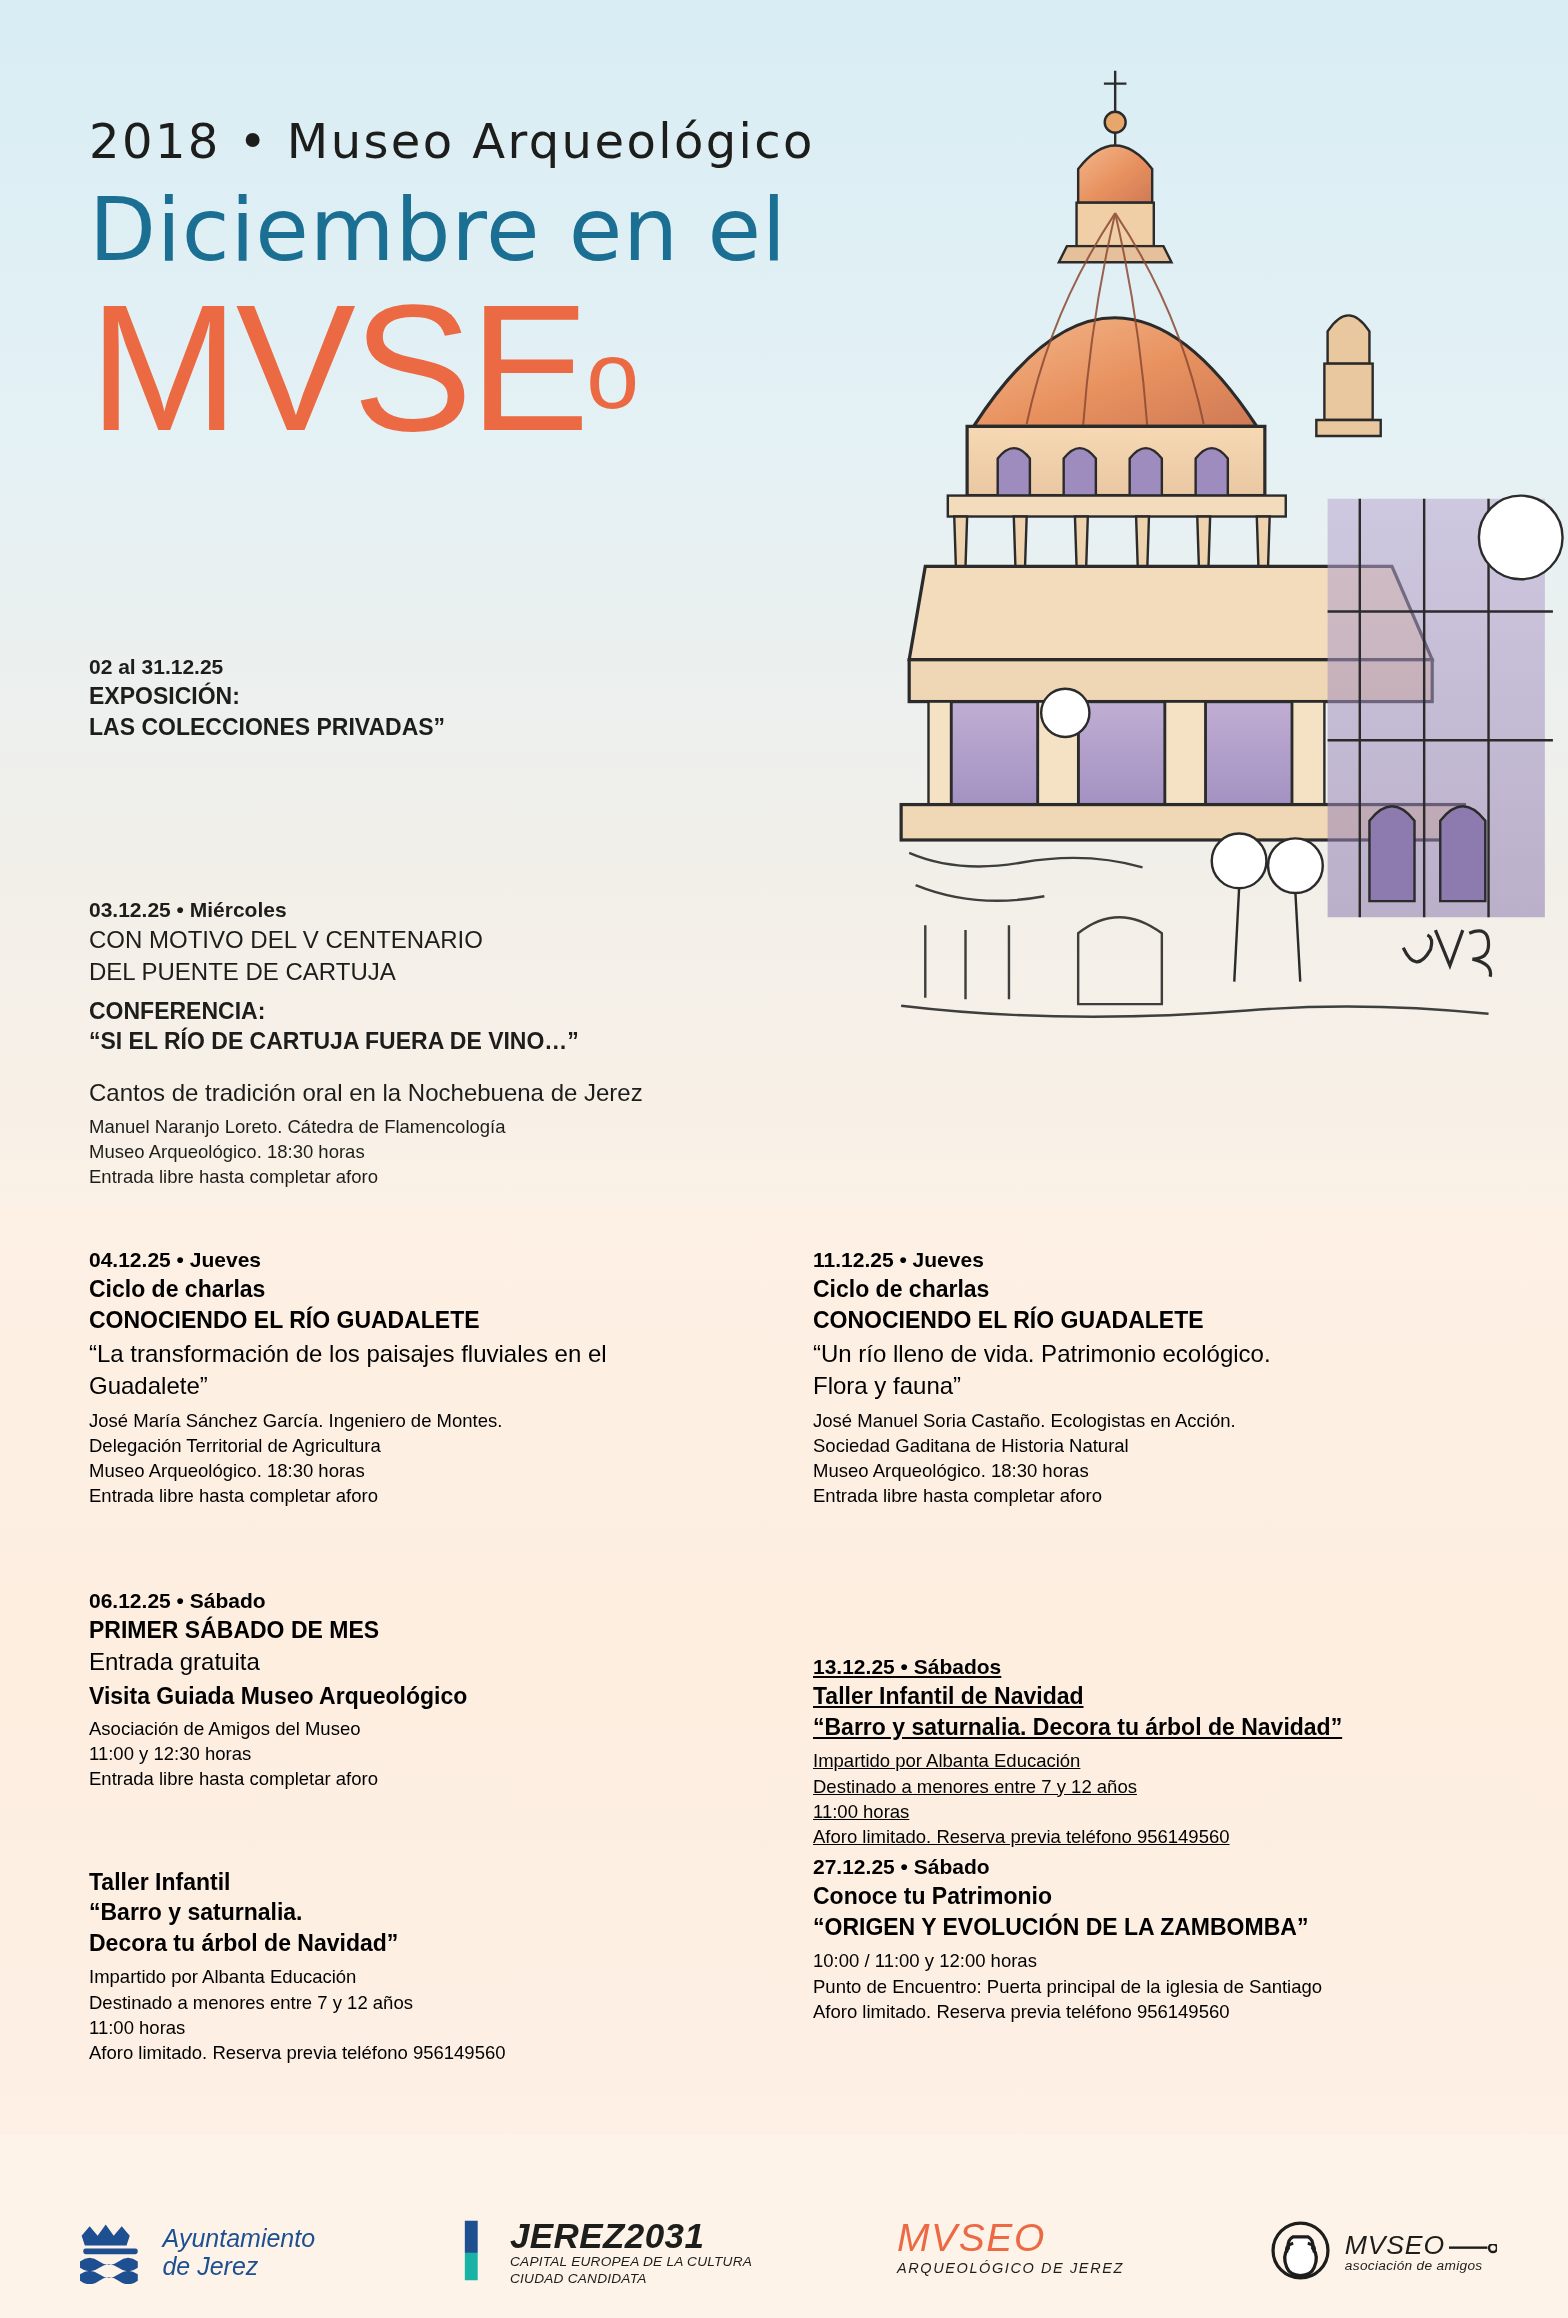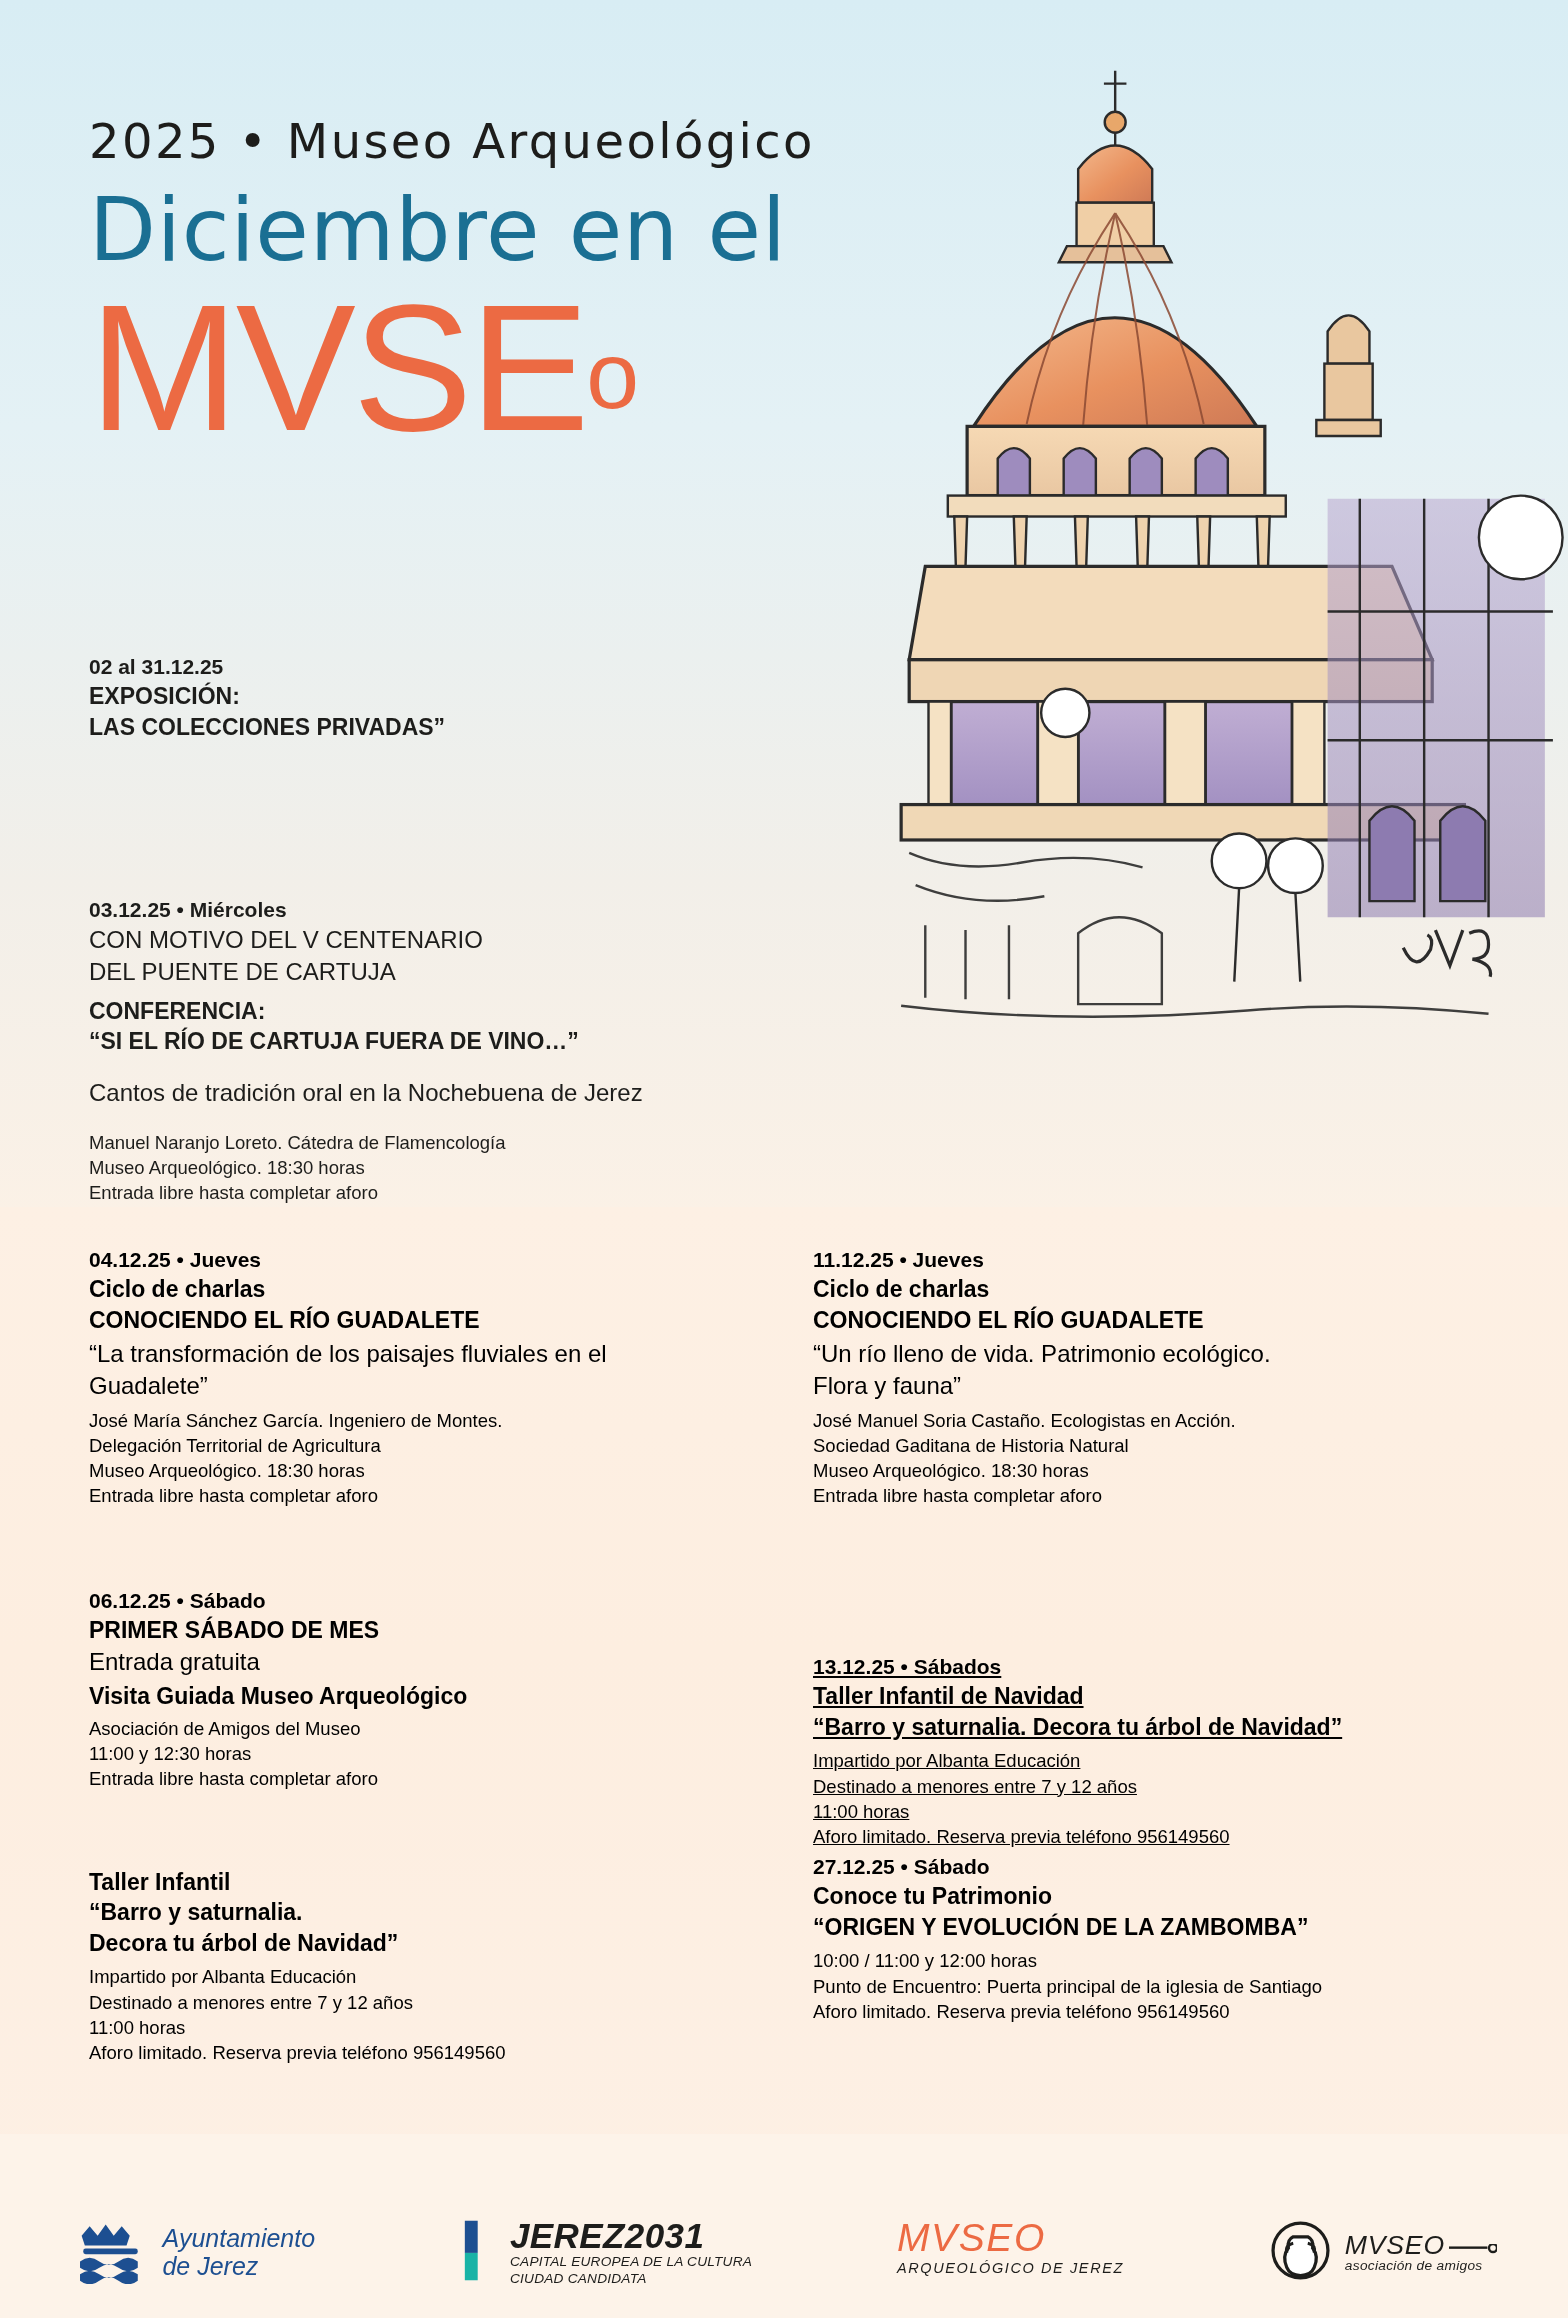--- a/index.html
+++ b/index.html
@@ -214,21 +214,21 @@
       <g stroke="#2b2b2b" stroke-width="4" fill="none">
         <path d="M654 1118 q16 34 34 2 q4 -14 -4 -18"></path>
         <path d="M694 1096 l18 44 l16 -44"></path>
         <path d="M736 1100 q24 -10 24 14 q0 18 -20 18 q26 6 22 22"></path>
       </g>
     </svg>
   </div>
 
   <div class="head">
     <div class="kicker">
-      <span>2025</span>
+      <span>2018</span>
       <span class="dot">•</span>
       <span>Museo Arqueológico</span>
     </div>
     <div class="title-blue">Diciembre en el</div>
     <div class="title-orange">
       <span>MVSE</span><span class="smallo">o</span>
     </div>
   </div>
 
   <div class="block" style="left:89px; top:653px; width:660px;">
@@ -237,21 +237,21 @@
     <div class="b-med">LAS COLECCIONES PRIVADAS”</div>
   </div>
 
   <div class="block" style="left:89px; top:896px; width:821px;">
     <div class="b-date">03.12.25 • Miércoles</div>
     <div class="b-reg">CON MOTIVO DEL V CENTENARIO</div>
     <div class="b-reg">DEL PUENTE DE CARTUJA</div>
     <div class="b-med" style="margin-top:8px;">CONFERENCIA:</div>
     <div class="b-med">“SI EL RÍO DE CARTUJA FUERA DE VINO…”</div>
     <div class="b-reg" style="margin-top:21px;">Cantos de tradición oral en la Nochebuena de Jerez</div>
-    <div class="b-small" style="margin-top:21px;">Manuel Naranjo Loreto. Cátedra de Flamencología</div>
+    <div class="b-small" style="margin-top:5px;">Manuel Naranjo Loreto. Cátedra de Flamencología</div>
     <div class="b-small">Museo Arqueológico. 18:30 horas</div>
     <div class="b-small">Entrada libre hasta completar aforo</div>
   </div>
 
   <div class="col-left" style="top:1246px;">
     <div class="b-date">04.12.25 • Jueves</div>
     <div class="b-med">Ciclo de charlas</div>
     <div class="b-med">CONOCIENDO EL RÍO GUADALETE</div>
     <div class="b-reg" style="margin-top:3.2px;">“La transformación de los paisajes fluviales en el</div>
     <div class="b-reg">Guadalete”</div>

